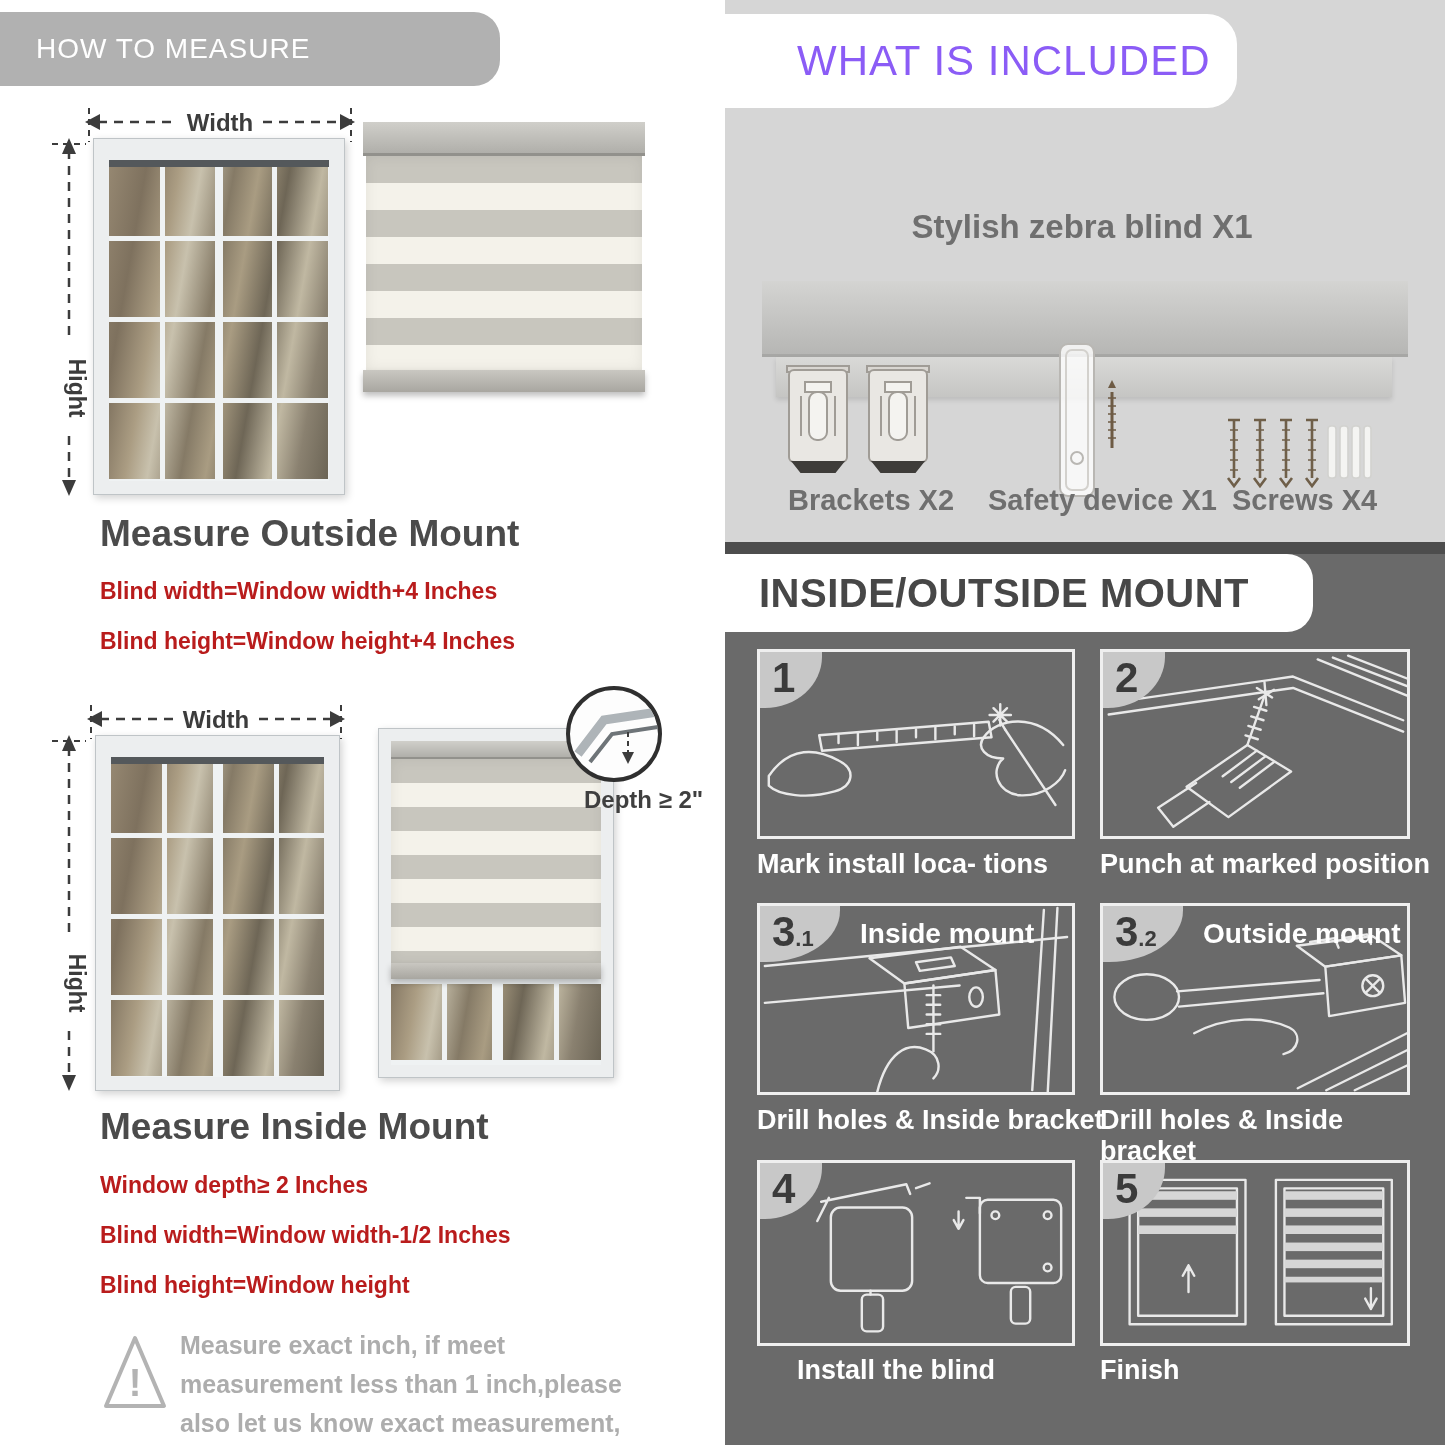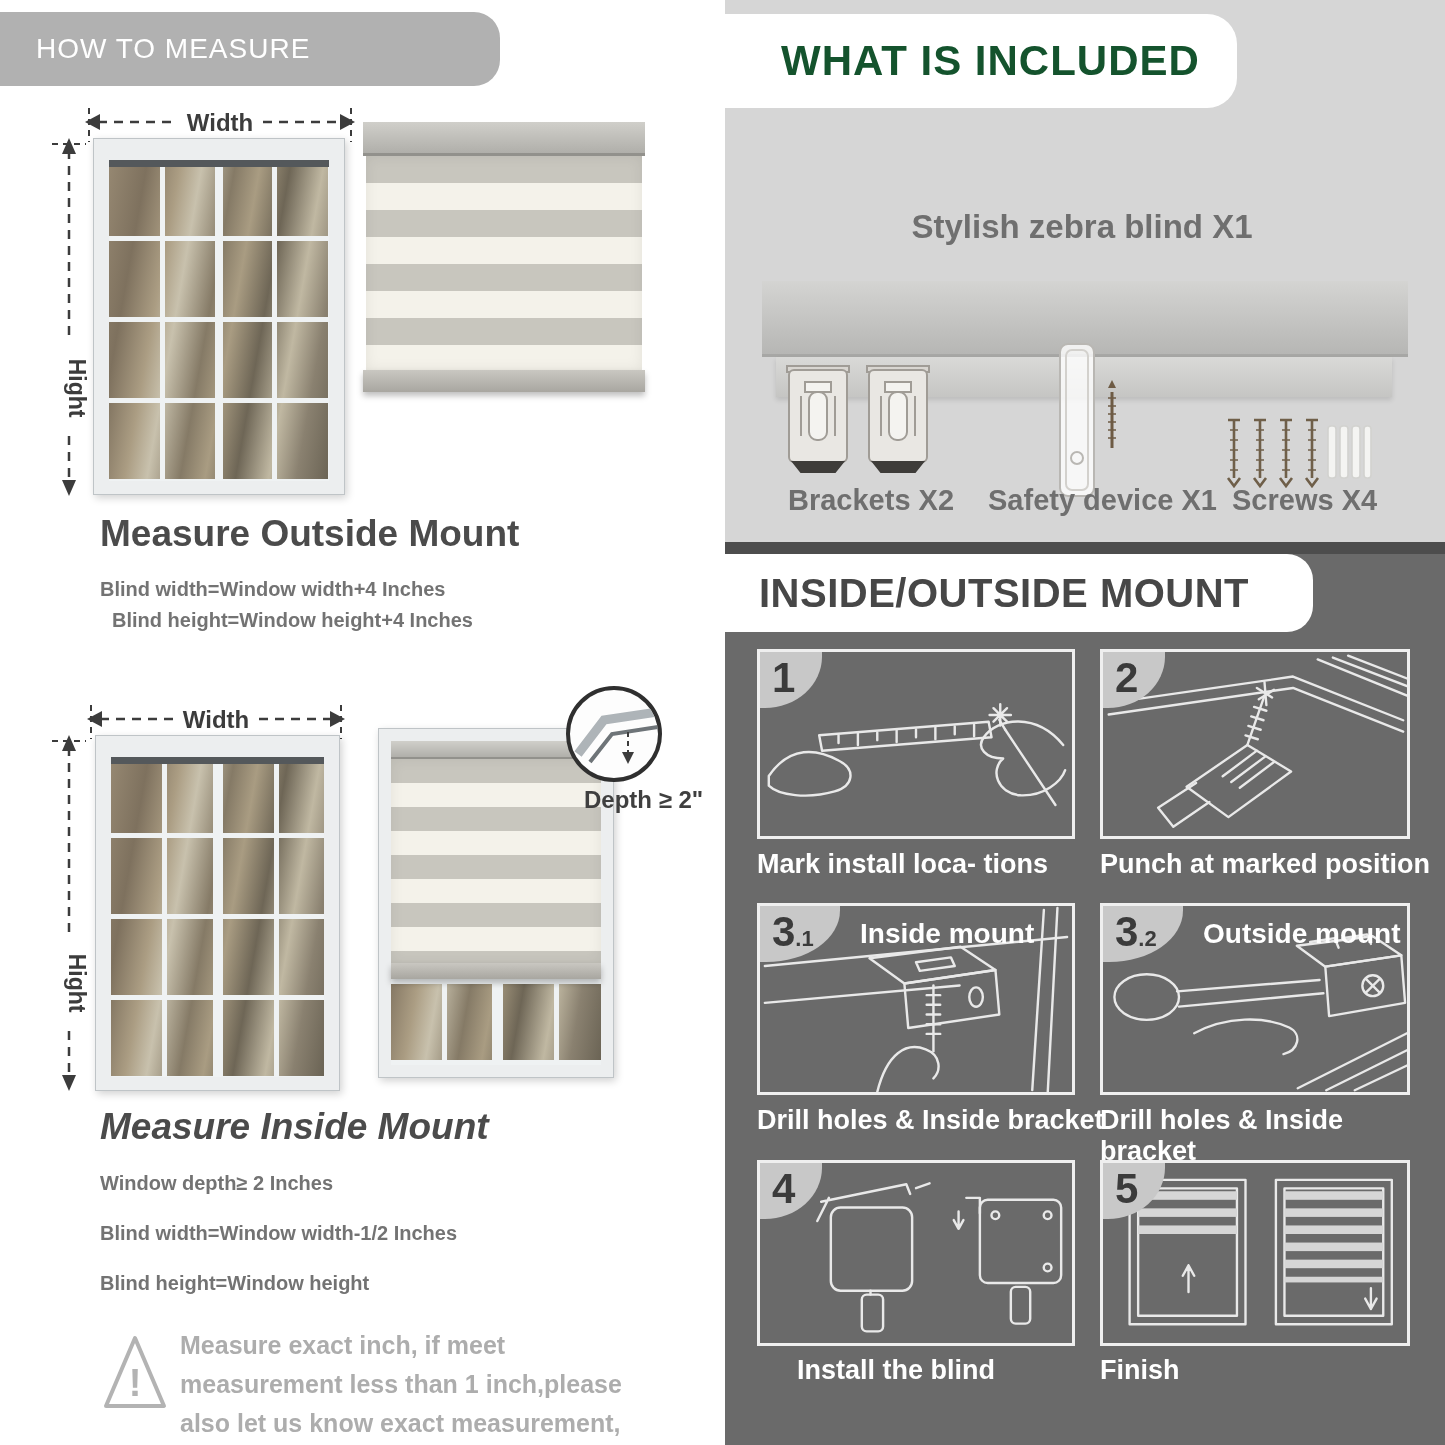--- a/index.html
+++ b/index.html
@@ -30,30 +30,30 @@
            box-shadow: inset 0 0 14px rgba(0,0,0,.07); }
   .botrail { position:absolute; left:0; right:0; bottom:0; height:22px;
              background:linear-gradient(180deg,#c9c7c1,#a8a6a0); box-shadow:0 4px 6px rgba(0,0,0,.25); }
   .iblind { position:absolute; left:12px; right:12px; top:12px; height:238px; }
   .iblind .headrail { height:18px; border-bottom:2px solid #92918c; }
   .iblind .slats { top:18px; bottom:16px; left:0; right:0;
                    background:repeating-linear-gradient(180deg,#c8c6be 0 24px,#f4f2ea 24px 48px); }
   .iblind .botrail { height:16px; }
 
   .h1-dark { font-size:37px; font-weight:700; color:#4b4b4b; }
-  .rule-line { font-size:20px; font-weight:700; color:#737373; }
+  .rule-line { font-size:23px; font-weight:700; color:#b91c1c; }
   .note-text { width:452px; font-size:25px; font-weight:700; color:#adadad; line-height:1.55; }
   .depth-label { font-size:24px; font-weight:700; color:#3f3f3f; }
   .depth-circle { width:96px; height:96px; border-radius:50%; background:#fdfdfd; border:4px solid #2f2f2f; overflow:hidden; }
 
   
   .rt-bg { left:725px; top:0; width:720px; height:542px; background:#d6d6d6; }
   .rt-titlebox { left:725px; top:14px; width:512px; height:94px; background:#ffffff;
                  border-radius:0 30px 30px 0; display:flex; align-items:center; padding-left:56px; }
-  .rt-title { font-size:42px; font-weight:700; color:#14532d; letter-spacing:1px; }
+  .rt-title { font-size:42px; font-weight:400; color:#8b5cf6; letter-spacing:1px;margin-left:16px; }
   .product-label { left:872px; top:208px; width:420px; text-align:center; font-size:33px; font-weight:700; color:#6f6f6f; }
   .hr1 { left:762px; top:281px; width:646px; height:76px;
          background:linear-gradient(180deg,#d4d4d2 0%,#c3c3c1 55%,#b5b5b3 100%); box-shadow:inset 0 -3px 0 #a7a7a5; }
   .hr2 { left:776px; top:357px; width:616px; height:40px;
          background:linear-gradient(180deg,#d9d9d7,#c5c5c3); box-shadow:0 3px 5px rgba(0,0,0,.12); }
   .item-label { font-size:29px; font-weight:700; color:#6f6f6f; }
 
   
   .rb-bg { left:725px; top:542px; width:720px; height:903px; background:#6a6a6a; }
   .rb-strip { left:725px; top:542px; width:720px; height:12px; background:#4d4d4d; }
@@ -104,21 +104,21 @@
   </div>
 
   <div class="abs zblind" style="left:363px;top:122px;width:282px;height:270px;">
     <div class="headrail"></div>
     <div class="slats"></div>
     <div class="botrail"></div>
   </div>
 
   <div class="abs h1-dark" style="left:100px;top:513px;">Measure Outside Mount</div>
   <div class="abs rule-line" style="left:100px;top:578px;">Blind width=Window width+4 Inches</div>
-  <div class="abs rule-line" style="left:100px;top:609px;margin-left:12px;">Blind height=Window height+4 Inches</div>
+  <div class="abs rule-line" style="left:100px;top:628px;">Blind height=Window height+4 Inches</div>
 
   <svg class="abs" style="left:85px;top:697px;" width="262" height="44">
     <line x1="6" y1="8" x2="6" y2="42" stroke="#3c3c3c" stroke-width="2" stroke-dasharray="6 5"></line>
     <line x1="256" y1="8" x2="256" y2="42" stroke="#3c3c3c" stroke-width="2" stroke-dasharray="6 5"></line>
     <polygon points="2,22 17,14 17,30" fill="#3c3c3c"></polygon>
     <polygon points="260,22 245,14 245,30" fill="#3c3c3c"></polygon>
     <line x1="15" y1="22" x2="88" y2="22" stroke="#3c3c3c" stroke-width="2.5" stroke-dasharray="9 7"></line>
     <line x1="174" y1="22" x2="247" y2="22" stroke="#3c3c3c" stroke-width="2.5" stroke-dasharray="9 7"></line>
     <text x="131" y="31" text-anchor="middle" font-size="24" font-weight="bold" fill="#3c3c3c">Width</text>
   </svg>
@@ -146,21 +146,21 @@
   <div class="abs depth-circle" style="left:566px;top:686px;">
     <svg width="88" height="88">
       <path d="M8,64 L34,30 L88,22" stroke="#aeb4b8" stroke-width="9" fill="none"></path>
       <path d="M20,72 L42,44 L88,37" stroke="#6e7478" stroke-width="4" fill="none"></path>
       <line x1="58" y1="42" x2="58" y2="70" stroke="#3c3c3c" stroke-width="2" stroke-dasharray="5 4"></line>
       <polygon points="58,74 52,62 64,62" fill="#3c3c3c"></polygon>
     </svg>
   </div>
   <div class="abs depth-label" style="left:584px;top:786px;">Depth ≥ 2"</div>
 
-  <div class="abs h1-dark" style="left:100px;top:1106px;font-style:italic;">Measure Inside Mount</div>
+  <div class="abs h1-dark" style="left:100px;top:1106px;">Measure Inside Mount</div>
   <div class="abs rule-line" style="left:100px;top:1172px;">Window depth≥ 2 Inches</div>
   <div class="abs rule-line" style="left:100px;top:1222px;">Blind width=Window width-1/2 Inches</div>
   <div class="abs rule-line" style="left:100px;top:1272px;">Blind height=Window height</div>
 
   <svg class="abs" style="left:100px;top:1330px;" width="70" height="88">
     <path d="M35 8 L64 76 L6 76 Z" stroke="#b3b3b3" stroke-width="4" fill="none" stroke-linejoin="round"></path>
     <text x="35" y="66" text-anchor="middle" font-size="38" font-weight="bold" fill="#b3b3b3">!</text>
   </svg>
   <div class="abs note-text" style="left:180px;top:1326px;">Measure exact inch, if meet measurement less than 1 inch,please also let us know exact measurement, please do not leave it</div>
 

